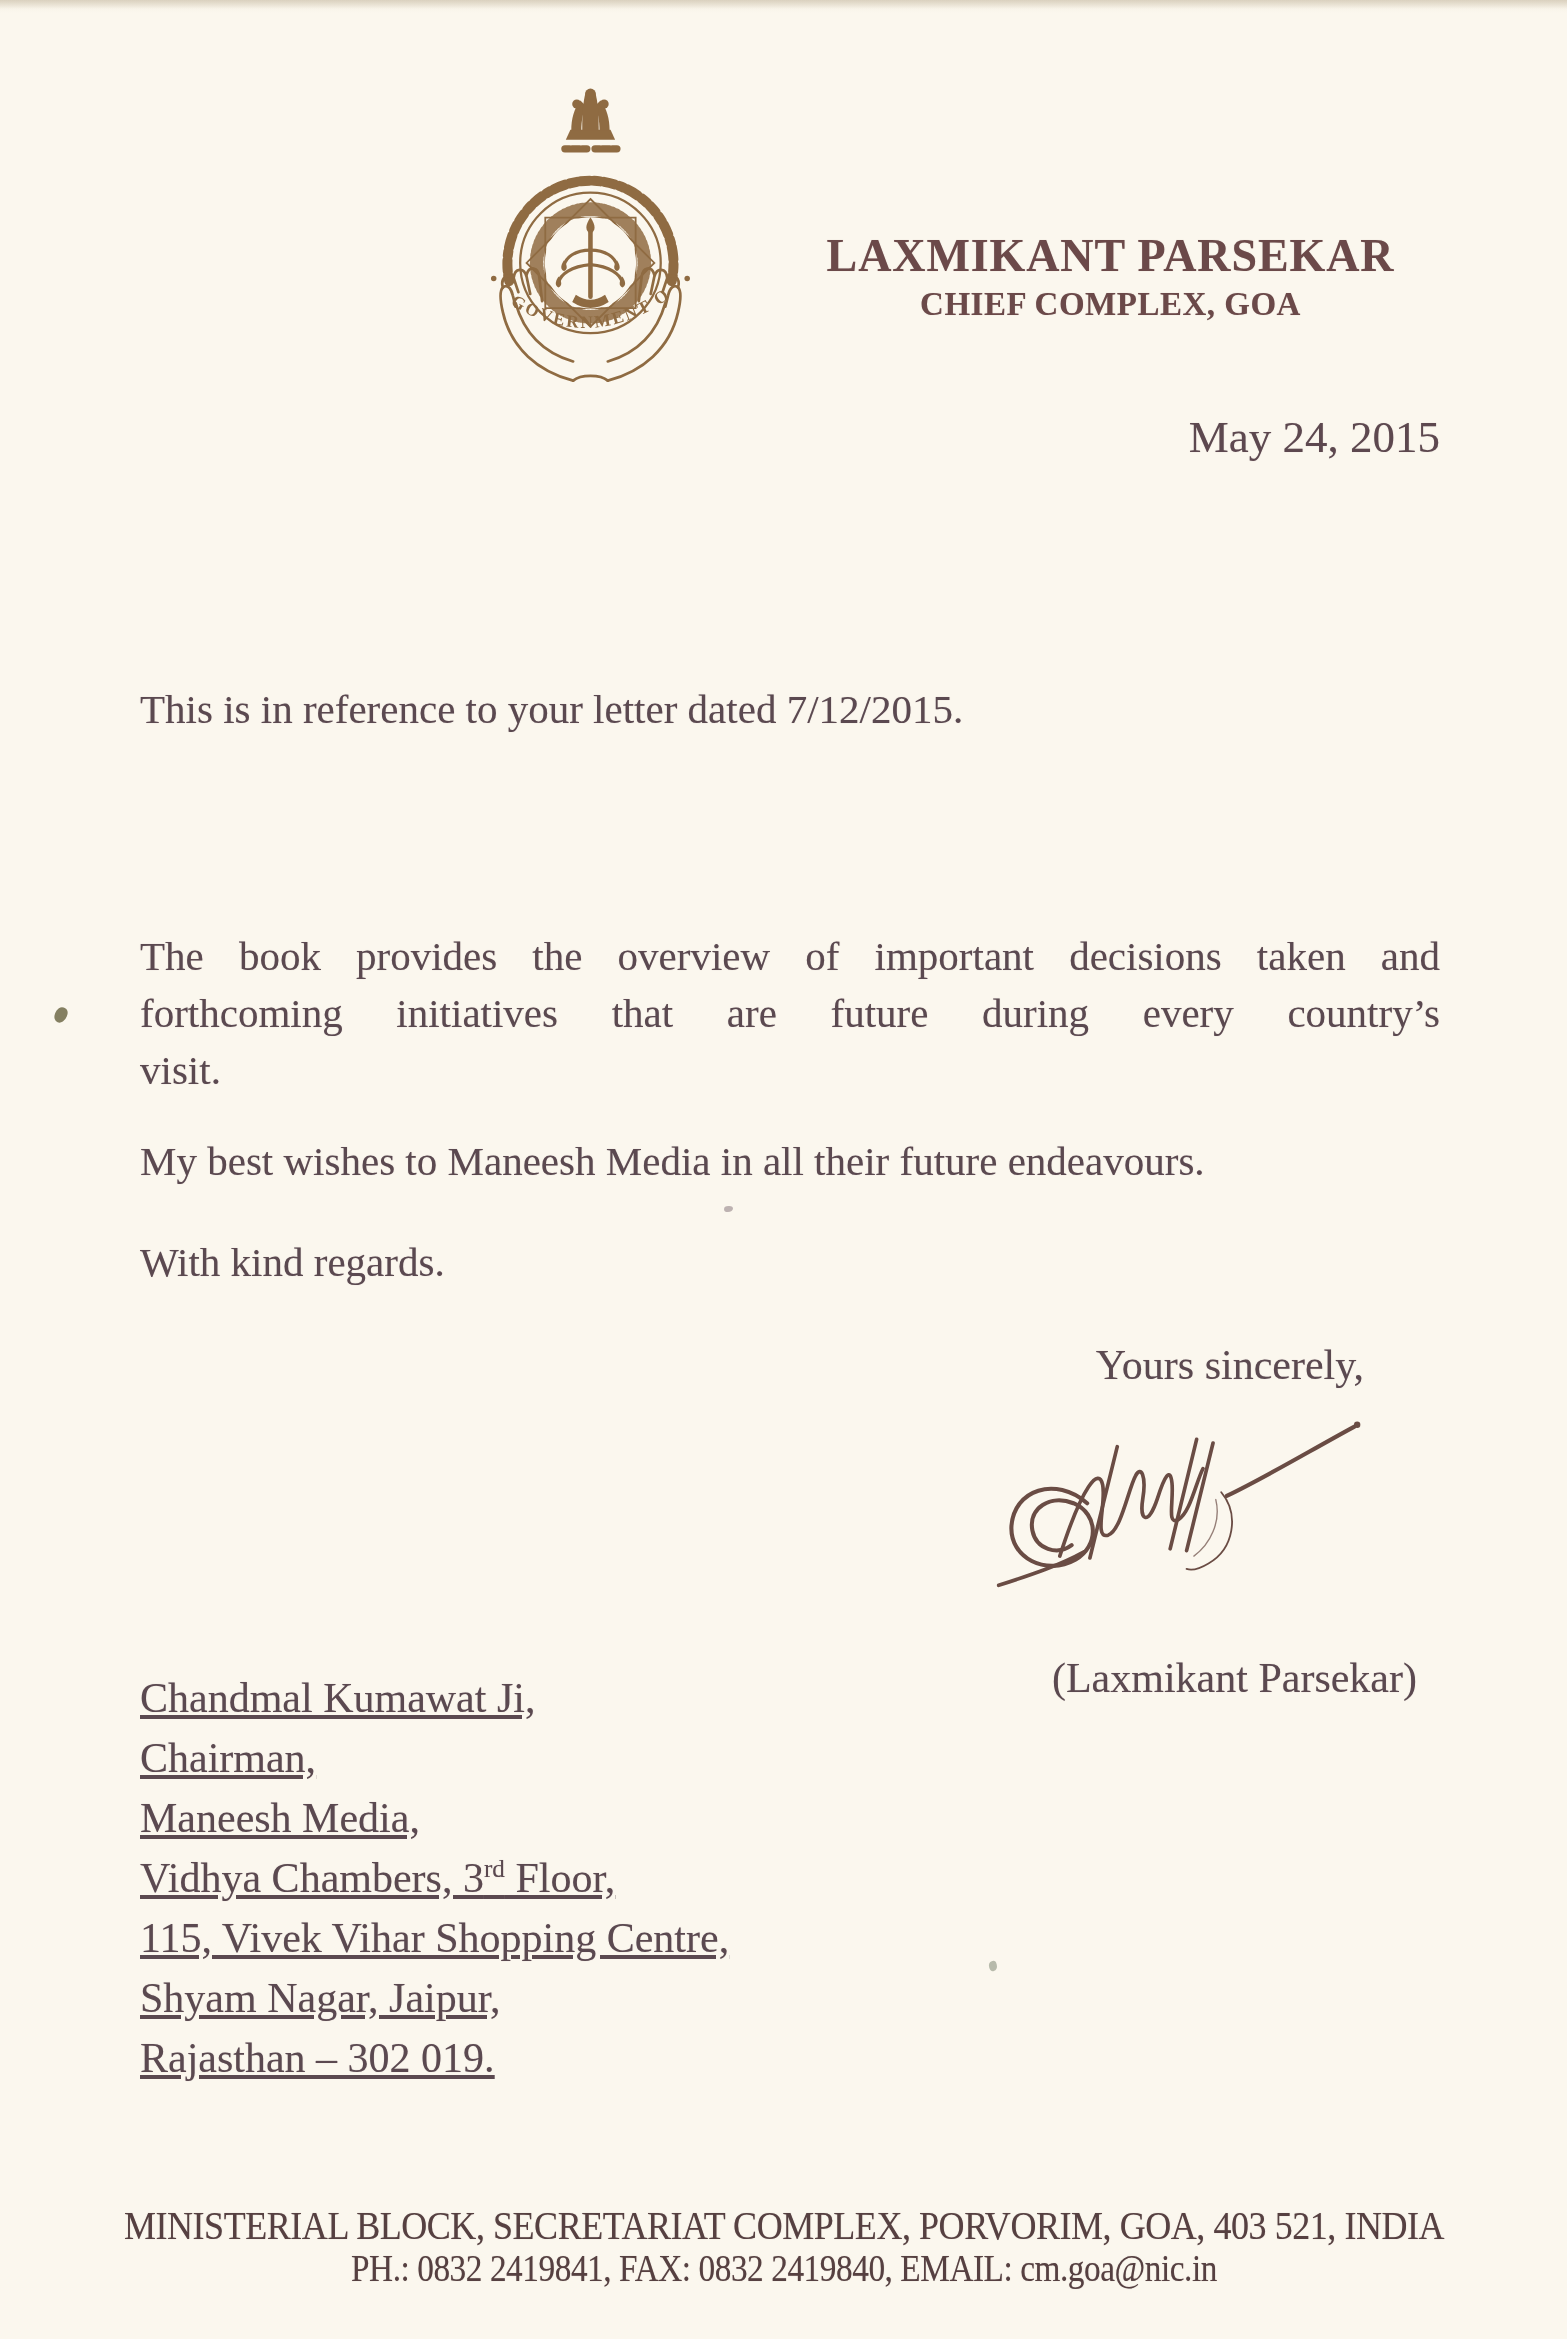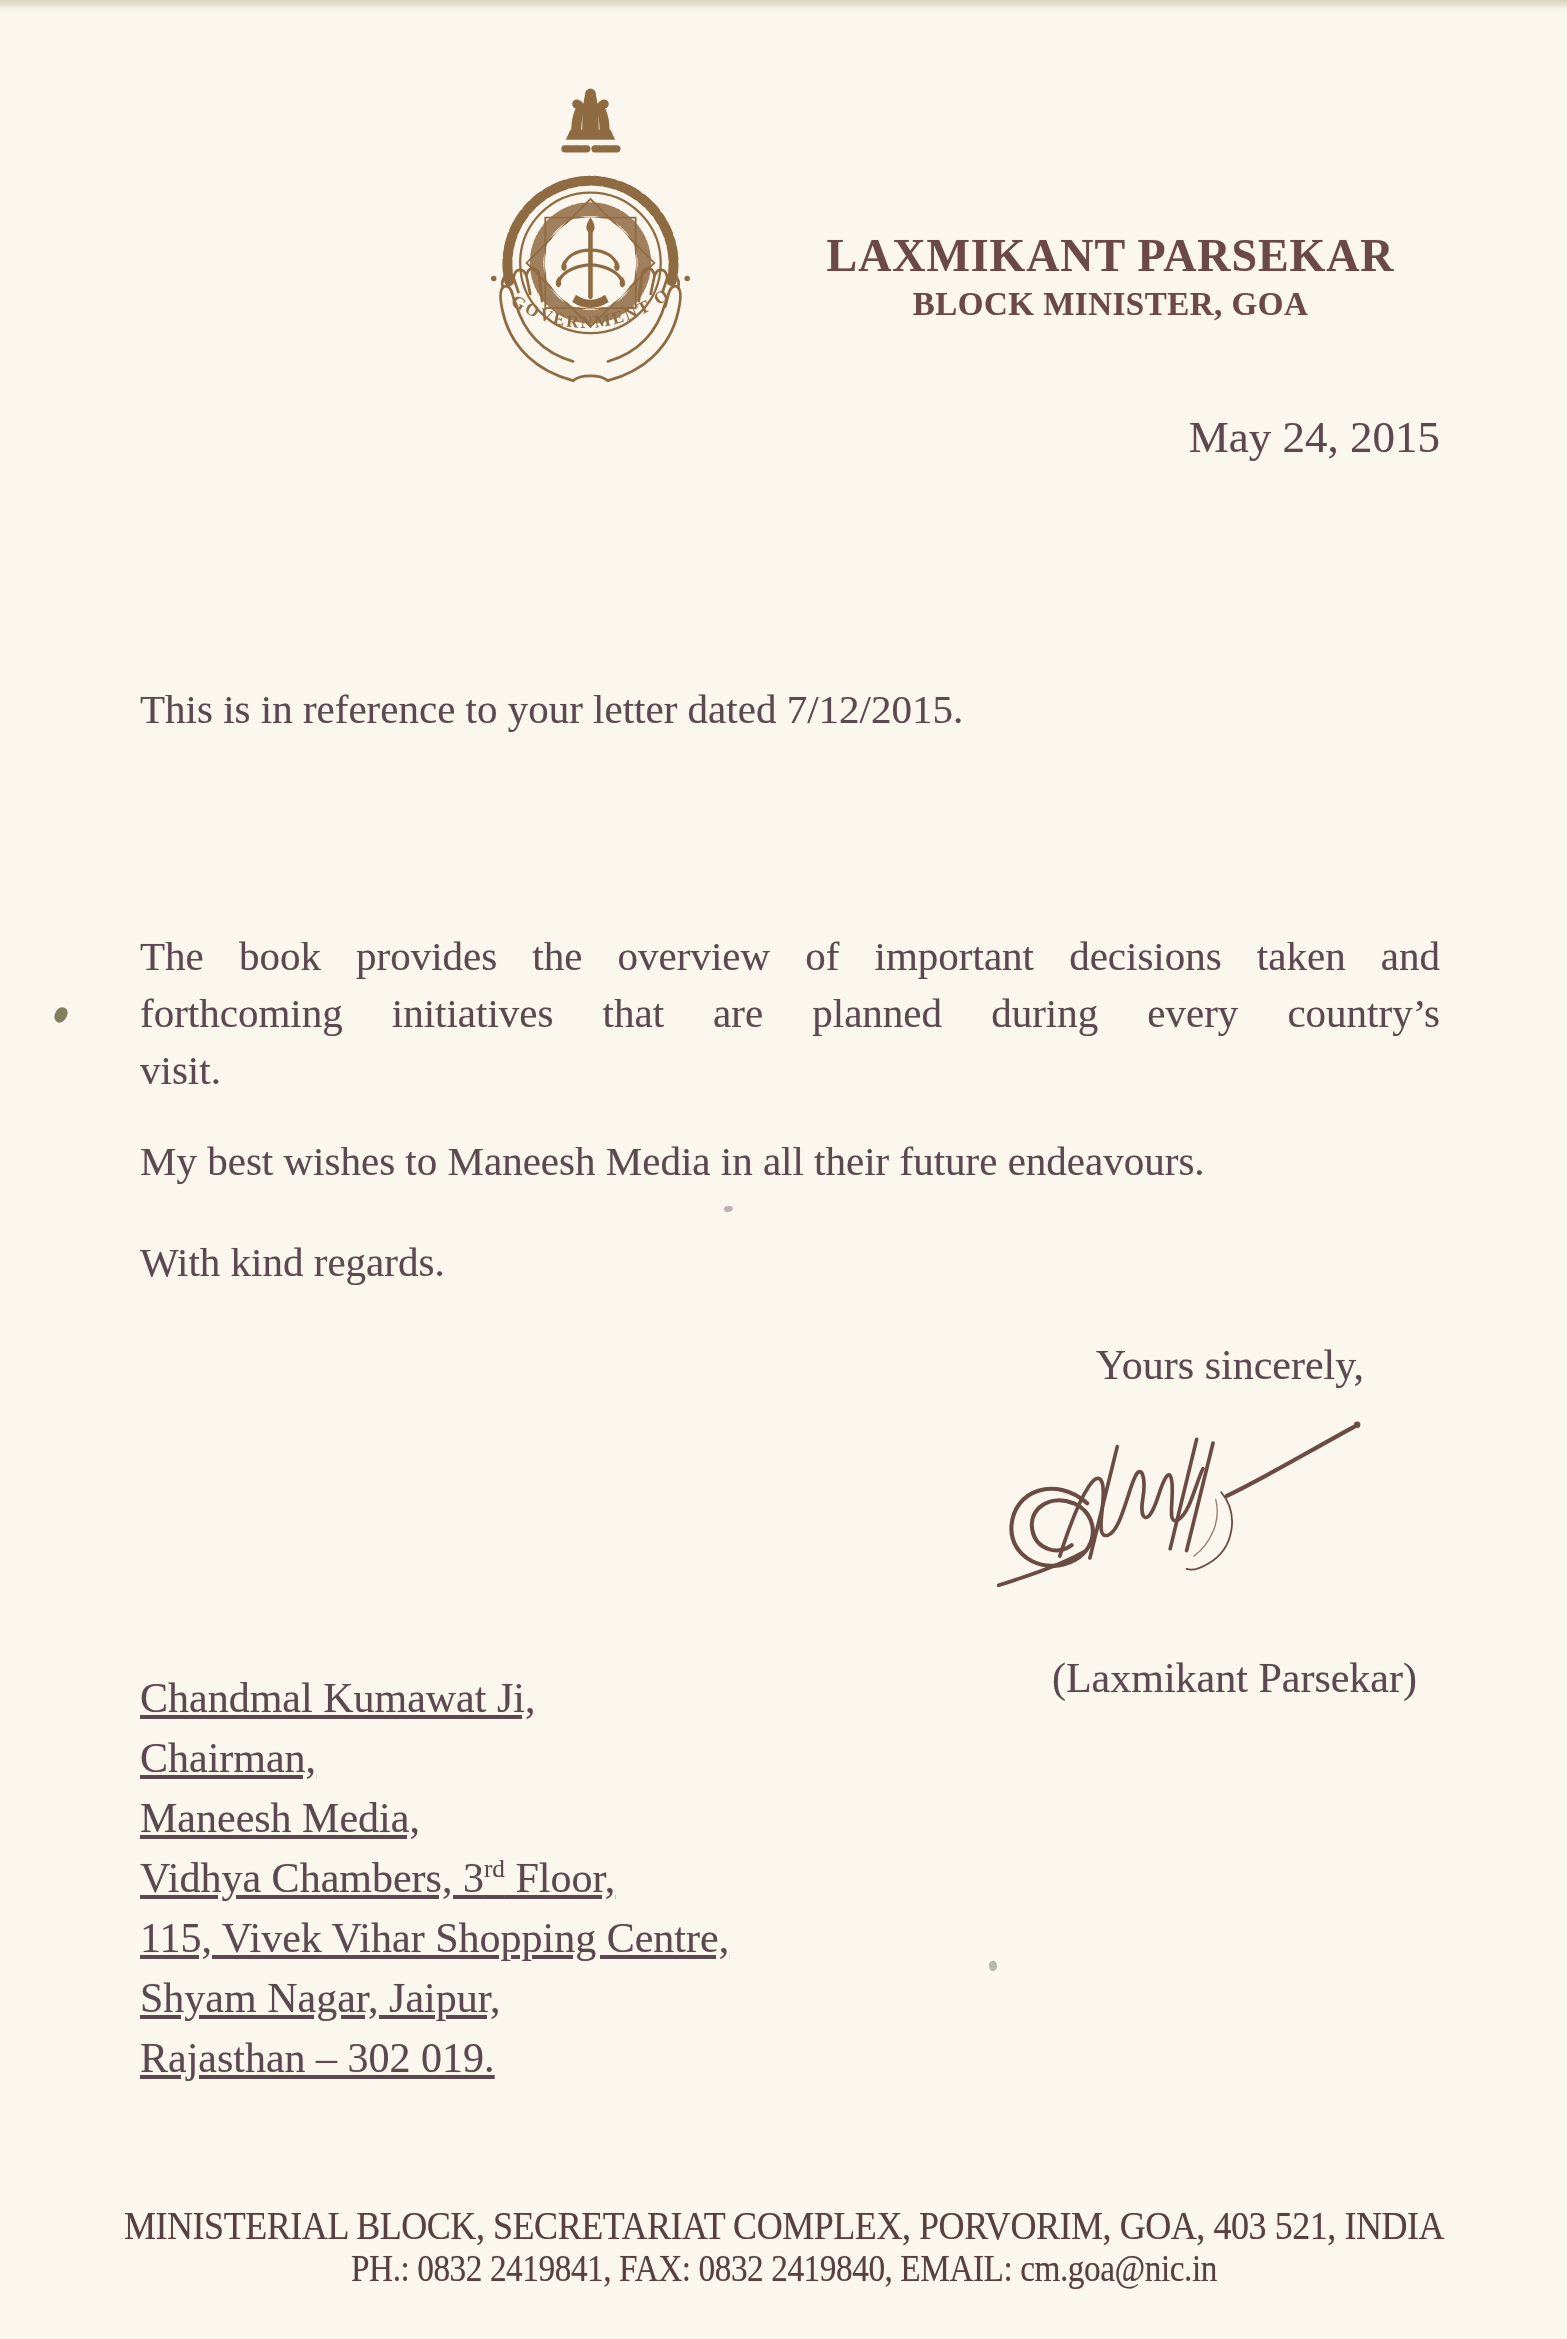--- a/index.html
+++ b/index.html
@@ -142,32 +142,32 @@
 
       <text font-size="19" letter-spacing="2.5" fill="#8f6b42" stroke="none" font-family="Liberation Serif, serif" font-weight="bold">
         <textPath href="#capArc" startOffset="6">GOVERNMENT OF GOA</textPath>
       </text>
       <path id="capArc" d="M 30 238 Q 123 300 216 230" stroke="none"></path>
     </g>
   </svg>
 
   <div class="title-block">
     <div class="name">LAXMIKANT PARSEKAR</div>
-    <div class="role">BLOCK MINISTER, GOA</div>
+    <div class="role">CHIEF COMPLEX, GOA</div>
   </div>
 
   <div class="date">May 24, 2015</div>
 
 
   <div class="para" style="top:681px">This is in reference to your letter dated 7/12/2015.</div>
 
 
   <div class="para" style="top:928px">
     <div class="jl">The book provides the overview of important decisions taken and</div>
-    <div class="jl">forthcoming initiatives that are planned during every country’s</div>
+    <div class="jl">forthcoming initiatives that are future during every country’s</div>
     <div>visit.</div>
   </div>
 
   <div class="para" style="top:1133px">My best wishes to Maneesh Media in all their future endeavours.</div>
 
   <div class="para" style="top:1234px">With kind regards.</div>
 
   <div class="valediction">Yours sincerely,</div>
 
   <svg class="signature" viewBox="0 0 430 205" xmlns="http://www.w3.org/2000/svg">

